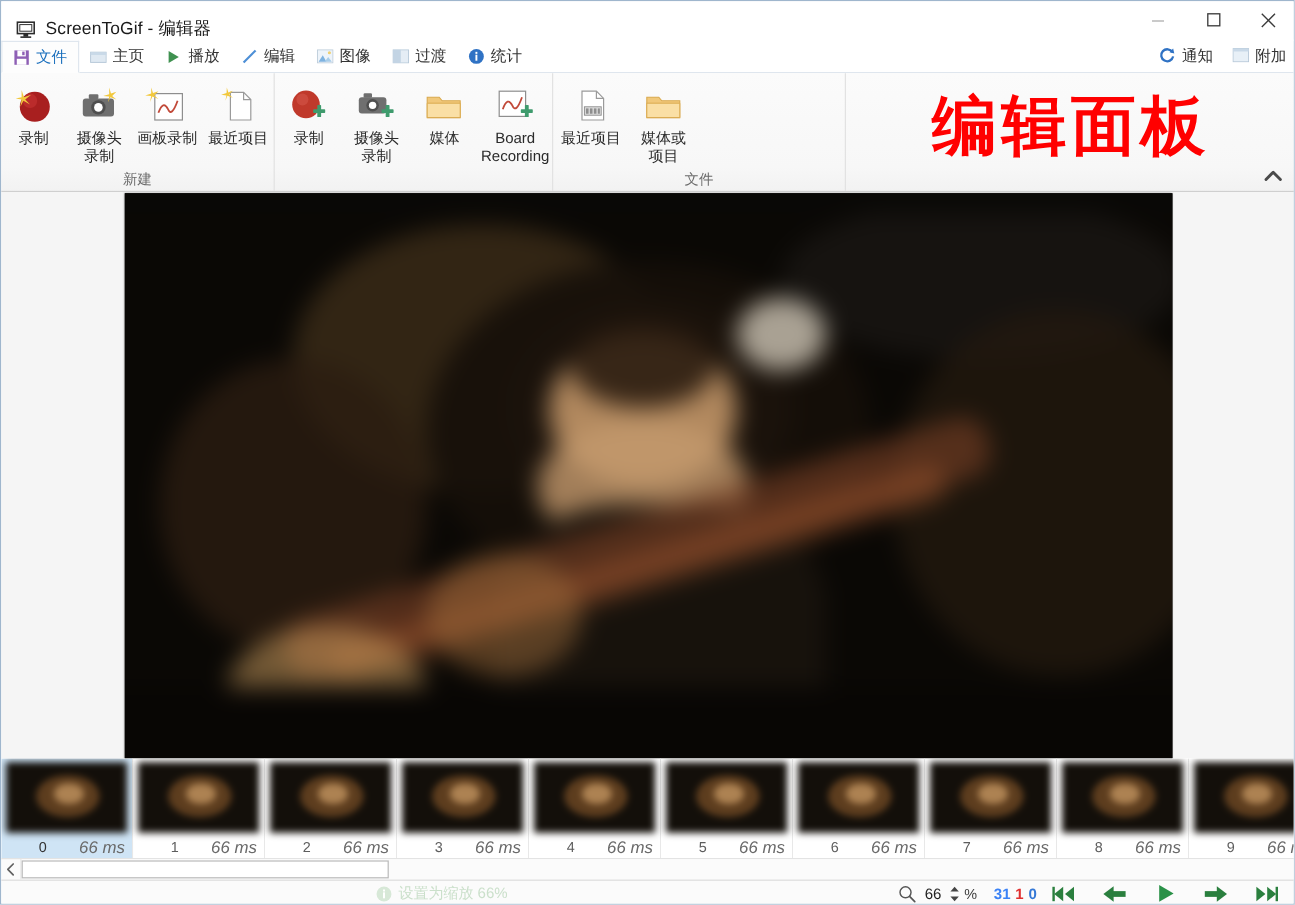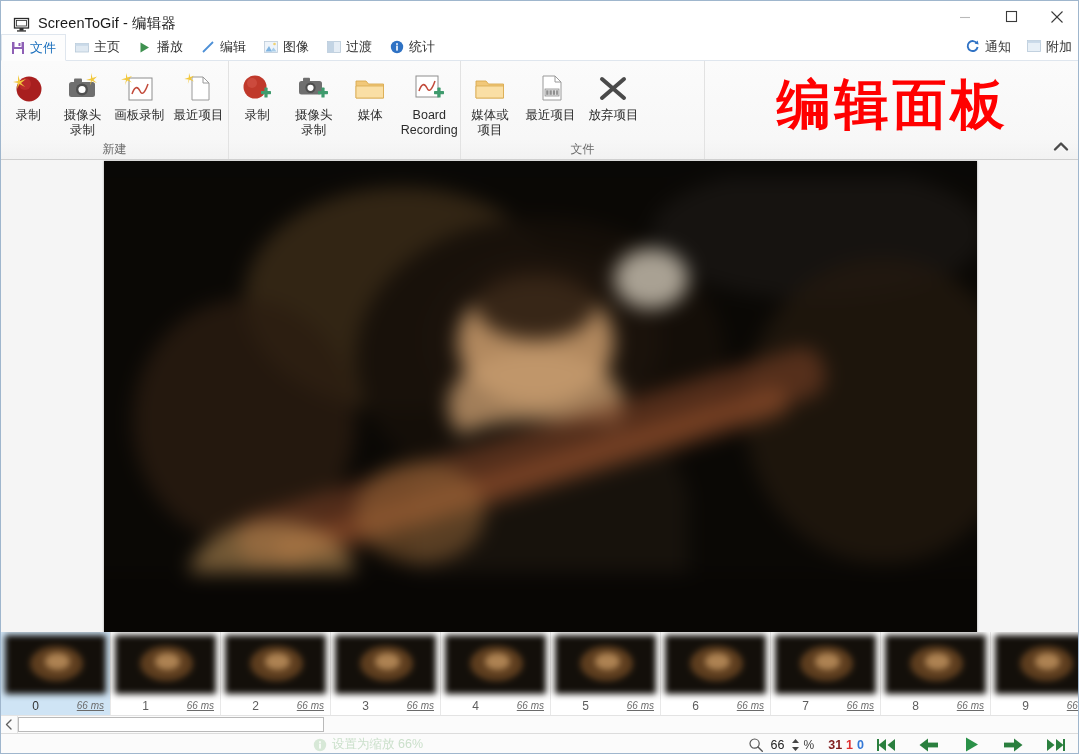--- a/index.html
+++ b/index.html
@@ -177,21 +177,21 @@
     position: relative; overflow: hidden;
     filter: blur(3px);
   }
   .frame .meta {
     height: 19px;
     display: flex; align-items: center;
     font-size: 12px; color: #5d5d5d;
     padding: 0 6px;
   }
   .frame .idx { width: 32px; text-align: right; }
-  .frame .dly { margin-left: auto; font-style: italic; color: #6a6a6a; font-size: 10px; text-decoration: underline; }
+  .frame .dly { margin-left: auto; font-style: italic; color: #6a6a6a; font-size: 14px; }
   .frame.sel .meta { color: #333; }
 
   
   .hscroll {
     position: absolute; left: 0; top: 714px;
     width: 1079px; height: 18px;
     background: #fbfbfb;
     border-top: 1px solid #e3e3e3;
     display: flex; align-items: center;
   }
@@ -230,21 +230,21 @@
   .zoomgrp {
     margin-left: auto;
     display: flex; align-items: center;
     gap: 4px; padding-right: 6px;
     font-size: 12.5px; color: #333;
   }
   .zoomgrp .mag { width: 18px; height: 18px; display: flex; align-items: center; justify-content: center; }
   .zoomgrp .val { min-width: 18px; text-align: center; color: #222; }
   .spin { display: flex; flex-direction: column; align-items: center; line-height: 6px; color: #444; font-size: 8px; }
   .pct { color: #3c3c3c; font-size: 12px; }
-  .cnt-g { color: #7f1d1d; font-weight: bold; }
+  .cnt-g { color: #3b82f6; font-weight: bold; }
   .cnt-r { color: #e03030; font-weight: bold; }
   .cnt-b { color: #3478d6; font-weight: bold; }
   .navbtn {
     width: 38px; height: 20px;
     display: flex; align-items: center; justify-content: center;
     color: #2a7f3e;
   }
   .navbtn svg { display: block; }
   .sep-sm { width: 6px; }
 </style>
@@ -485,54 +485,46 @@
           </span>
           <span class="lb">Board
 Recording</span>
         </div>
       </div>
     </div>
 
     <div class="rgroup" style="width:244px">
       <div class="items">
 
-        <div class="ritem">
-          <span class="ic">
-            <svg width="34" height="32" viewBox="0 0 34 32">
-              <path d="M3 9 h10 l2.5 3 h15 v14 h-27.5 z" fill="#f1c87a" stroke="#d9a94e" stroke-width="0.9"></path>
-              <path d="M3 14 h27.5 v12 h-27.5 z" fill="#fadfa5" stroke="#d9a94e" stroke-width="0.8"></path>
-            </svg>
-          </span>
-          <span class="lb">媒体或
-项目</span>
-        </div>
-
         <div class="ritem wide">
           <span class="ic">
             <svg width="34" height="32" viewBox="0 0 34 32">
               <path d="M9 4 h12 l6 6 v18 h-18 z" fill="#ffffff" stroke="#9a9a9a" stroke-width="1"></path>
               <path d="M21 4 v6 h6" fill="none" stroke="#9a9a9a" stroke-width="1"></path>
               <rect x="11" y="17" width="14" height="7" fill="#e4e4e4" stroke="#8e8e8e" stroke-width="0.8"></rect>
               <rect x="12.2" y="18.3" width="2.3" height="4.5" fill="#8e8e8e"></rect>
               <rect x="15.5" y="18.3" width="2.3" height="4.5" fill="#8e8e8e"></rect>
               <rect x="18.8" y="18.3" width="2.3" height="4.5" fill="#8e8e8e"></rect>
               <rect x="22.1" y="18.3" width="1.8" height="4.5" fill="#8e8e8e"></rect>
             </svg>
           </span>
           <span class="lb">最近项目</span>
         </div>
 
-        <div class="ritem wide">
+        <div class="ritem">
           <span class="ic">
             <svg width="34" height="32" viewBox="0 0 34 32">
-              <path d="M5 7 L27 26 M27 7 L5 26" stroke="#4a4a4a" stroke-width="4" stroke-linecap="round"></path>
-            </svg>
-          </span>
-          <span class="lb">放弃项目</span>
-        </div>
+              <path d="M3 9 h10 l2.5 3 h15 v14 h-27.5 z" fill="#f1c87a" stroke="#d9a94e" stroke-width="0.9"></path>
+              <path d="M3 14 h27.5 v12 h-27.5 z" fill="#fadfa5" stroke="#d9a94e" stroke-width="0.8"></path>
+            </svg>
+          </span>
+          <span class="lb">媒体或
+项目</span>
+        </div>
+
       </div>
       <div class="gtitle">文件</div>
     </div>
 
     <div class="ribbon-note">
       <span>编辑面板</span>
     </div>
 
     <div class="ribbon-collapse">
       <svg width="16" height="11" viewBox="0 0 16 11">

